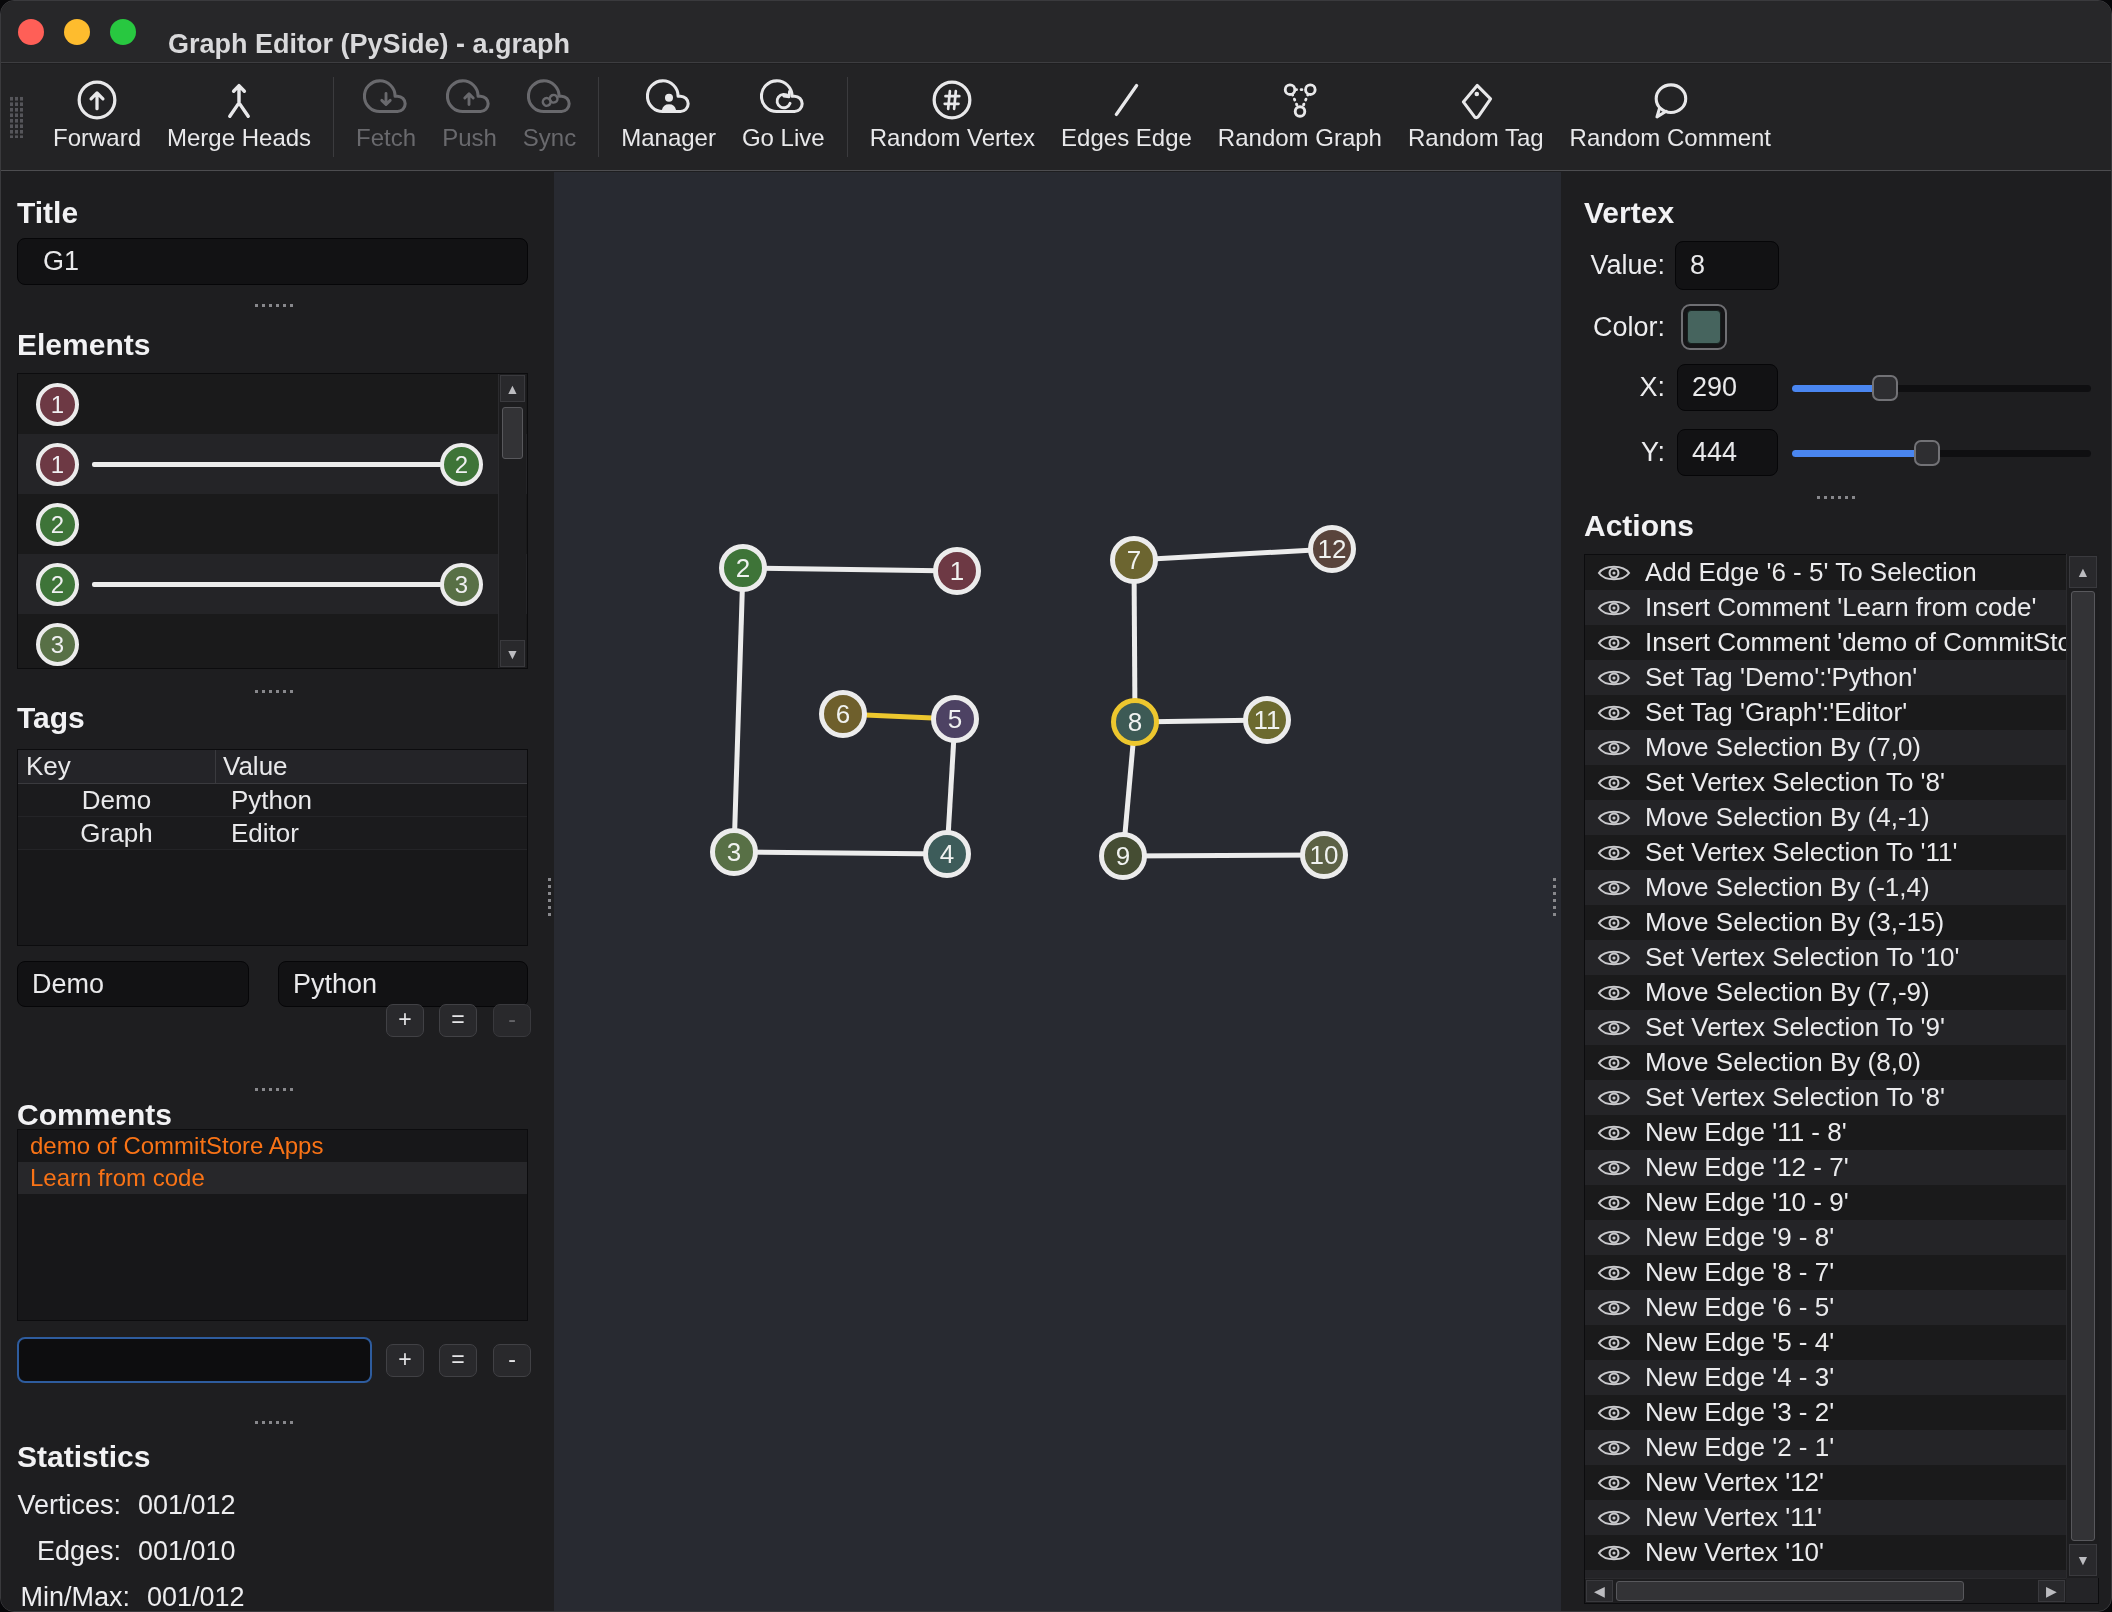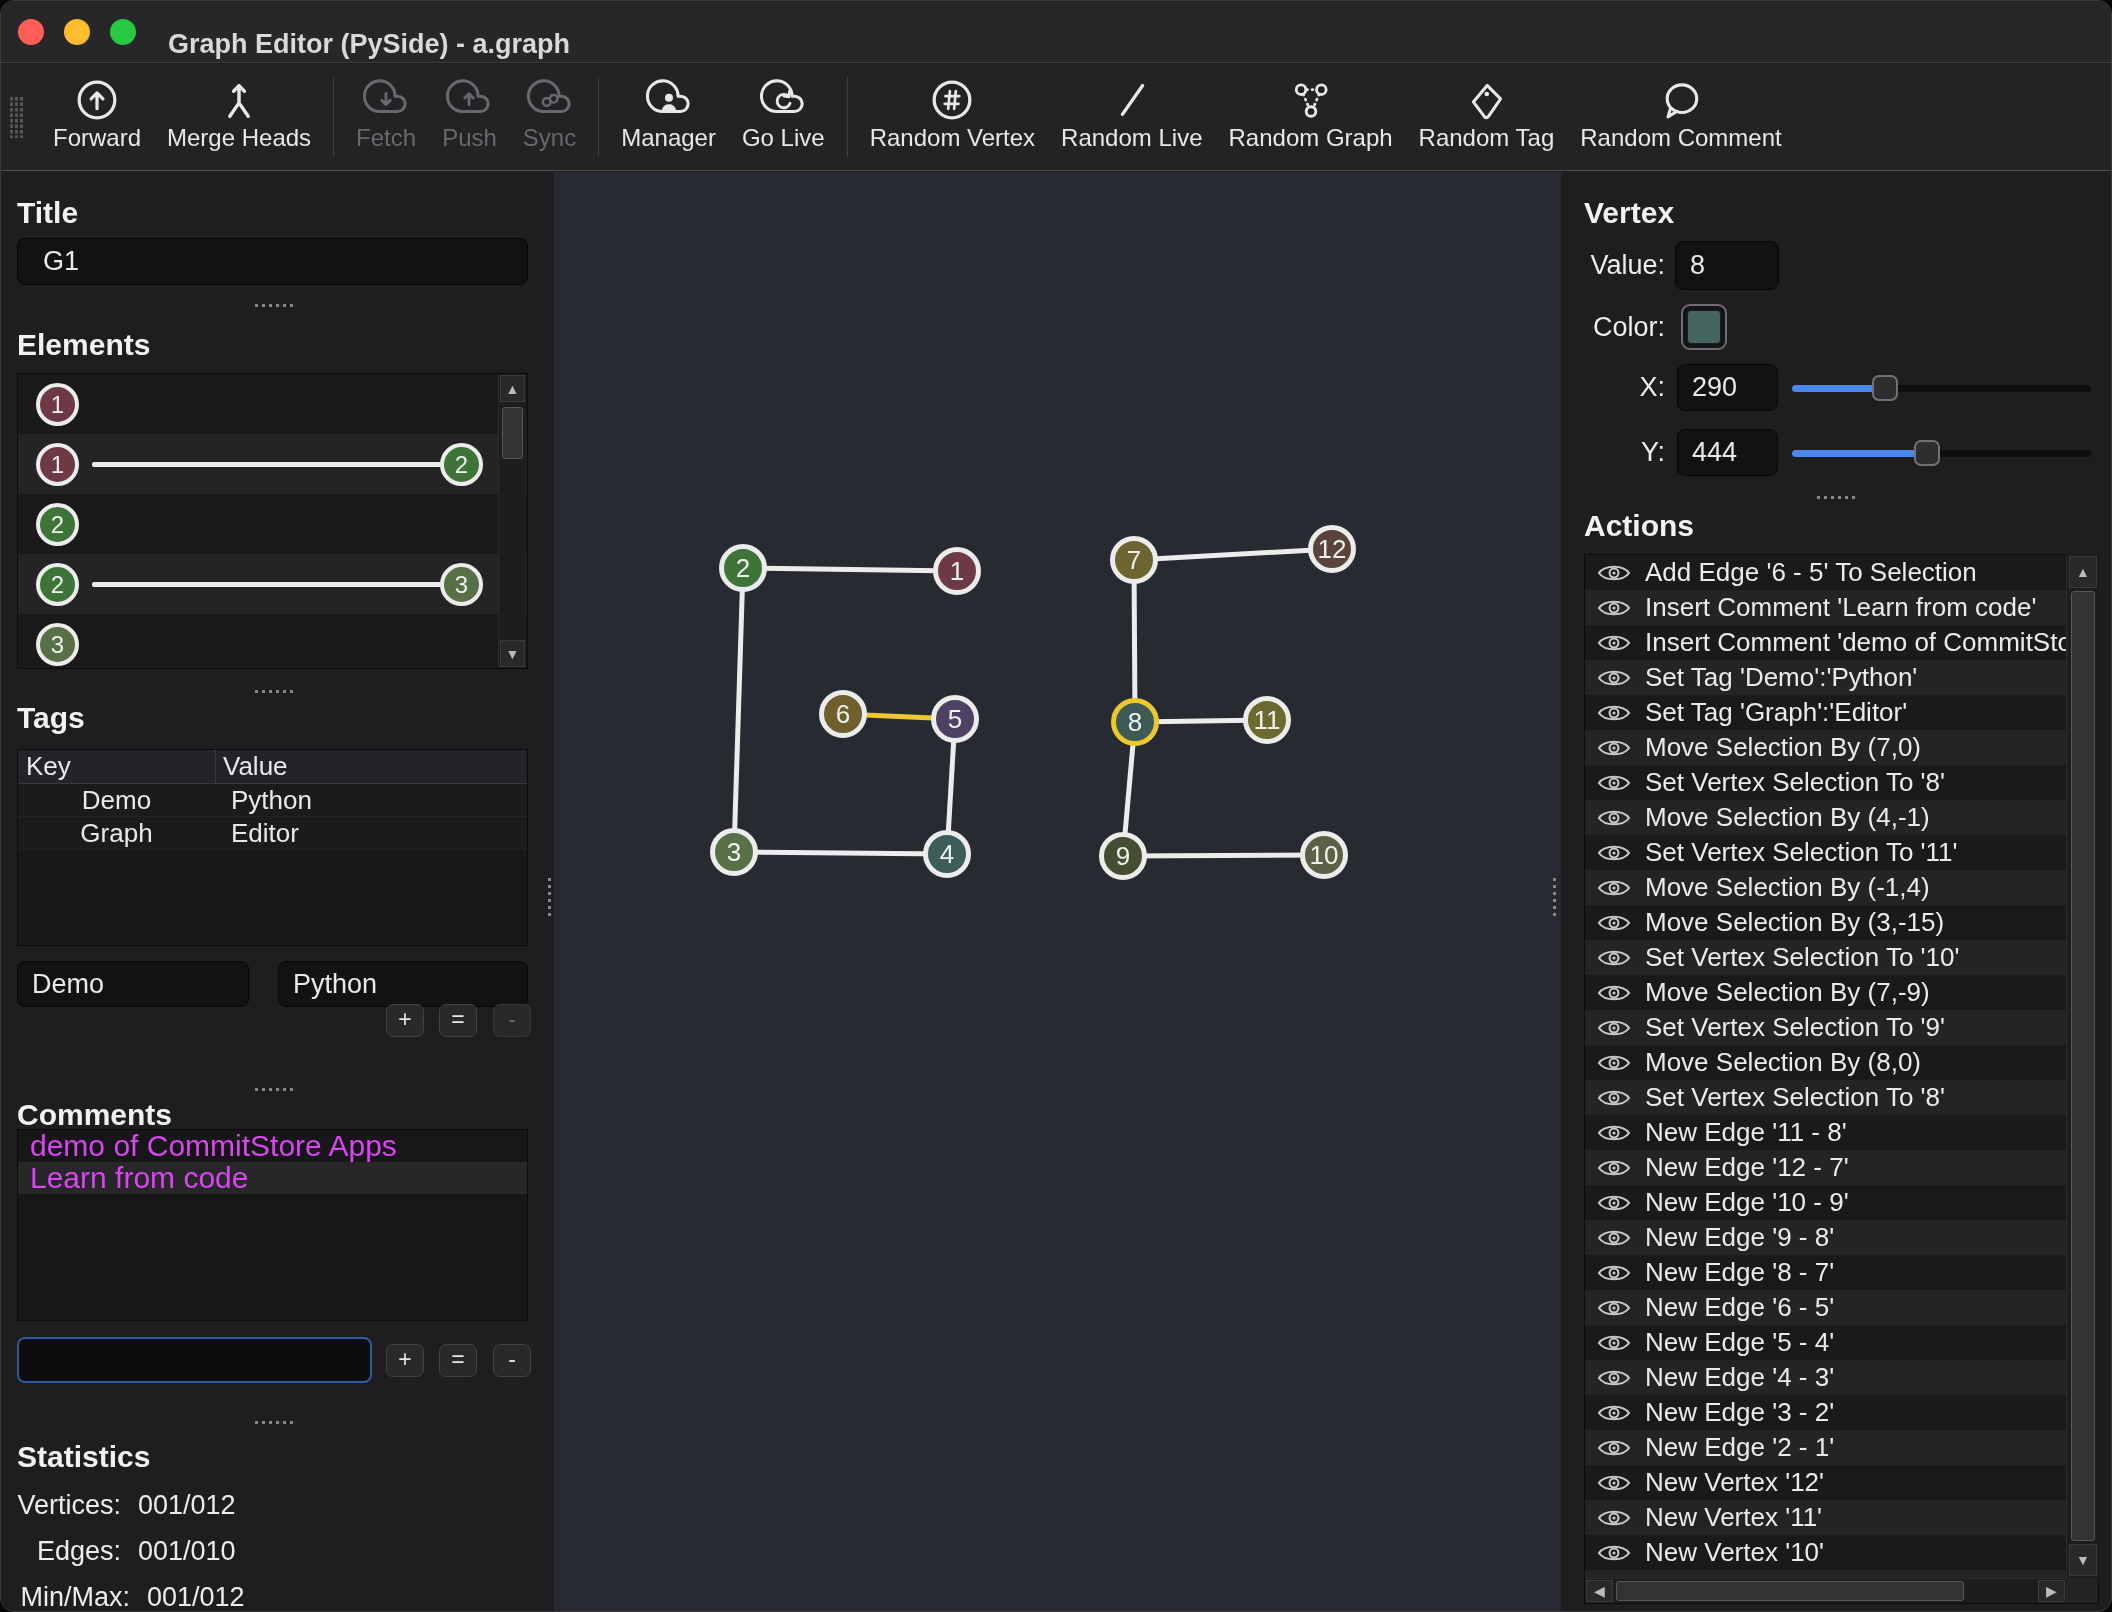--- a/index.html
+++ b/index.html
@@ -44,21 +44,21 @@
   .th-key{position:absolute;left:8px;line-height:33px;}
   .th-value{position:absolute;left:205px;line-height:33px;}
   .th-div{position:absolute;left:197px;top:0;width:1px;height:33px;background:#3a3a3e;}
   .tag-row{display:flex;height:33px;border-bottom:1px solid #242427;font-size:26px;color:#e9e9eb;background:#1b1b1d;}
   .tag-cell-key{width:197px;text-align:center;line-height:32px;}
   .tag-cell-value{padding-left:16px;line-height:32px;}
   .mini-btn{position:absolute;width:38px;height:33px;background:#29292c;border:1px solid #414145;border-radius:7px;color:#e6e6e8;font-size:23px;display:flex;align-items:center;justify-content:center;padding-bottom:2px;}
   .mini-btn.disabled{color:#646468;border-color:#39393d;}
   
   #comments-list{position:absolute;left:16px;top:957px;width:511px;height:192px;background:#171719;border:1px solid #0c0c0e;overflow:hidden;}
-  .cm-row{height:32px;line-height:32px;padding-left:12px;font-size:30px;color:#d946ef;}
+  .cm-row{height:32px;line-height:32px;padding-left:12px;font-size:24px;color:#f97316;}
   .cm-row:nth-child(even){background:#27272a;}
   #comment-input{border:2px solid #2e5c9e;background:#0d0d0f;}
   
   .stat-row{position:absolute;left:0;display:flex;font-size:27px;color:#ededef;height:30px;line-height:30px;}
   .stat-label{width:120px;text-align:right;}
   .stat-value{margin-left:17px;}
   
   .rp-label{position:absolute;width:104px;text-align:right;font-size:27px;color:#ededef;}
   .swatch{position:absolute;left:120px;top:132px;width:46px;height:46px;border:2px solid #6f6f73;border-radius:9px;padding:4px;background:#151517;}
   .swatch-inner{width:100%;height:100%;border-radius:4px;border:1px solid #17211f;}
@@ -150,21 +150,21 @@
           <svg viewBox="0 0 24 24">
             <circle cx="12" cy="12" r="9.3" fill="none" stroke="currentColor" stroke-linecap="round" stroke-linejoin="round" stroke-width="1.7"></circle>
             <path d="M8.6 10h7.2 M8.2 14h7.2 M10.9 7.4 10 16.6 M14 7.4 13.1 16.6" fill="none" stroke="currentColor" stroke-linecap="round" stroke-linejoin="round" stroke-width="1.4"></path>
           </svg>
                  <span class="tb-label">Random Vertex</span>
         </div>
         <div class="tb-item">
           <svg viewBox="0 0 24 24">
             <path d="M7 19.5 17.5 4.5" fill="none" stroke="currentColor" stroke-linecap="round" stroke-linejoin="round" stroke-width="1.8"></path>
           </svg>
-                 <span class="tb-label">Random Live</span>
+                 <span class="tb-label">Edges Edge</span>
         </div>
         <div class="tb-item">
           <svg viewBox="0 0 24 24">
             <circle cx="6.8" cy="6.6" r="2.5" fill="none" stroke="currentColor" stroke-linecap="round" stroke-linejoin="round" stroke-width="1.5"></circle>
             <circle cx="17.4" cy="6.6" r="2.5" fill="none" stroke="currentColor" stroke-linecap="round" stroke-linejoin="round" stroke-width="1.5"></circle>
             <circle cx="12" cy="18" r="2.5" fill="none" stroke="currentColor" stroke-linecap="round" stroke-linejoin="round" stroke-width="1.5"></circle>
             <path d="M9.8 6.6h4.9 M8 9 10.8 15.6 M16.2 9 13.4 15.6" fill="none" stroke="currentColor" stroke-linecap="round" stroke-linejoin="round" stroke-width="1.5" stroke-dasharray="0.4 2.4"></path>
           </svg>
                  <span class="tb-label">Random Graph</span>
         </div>

